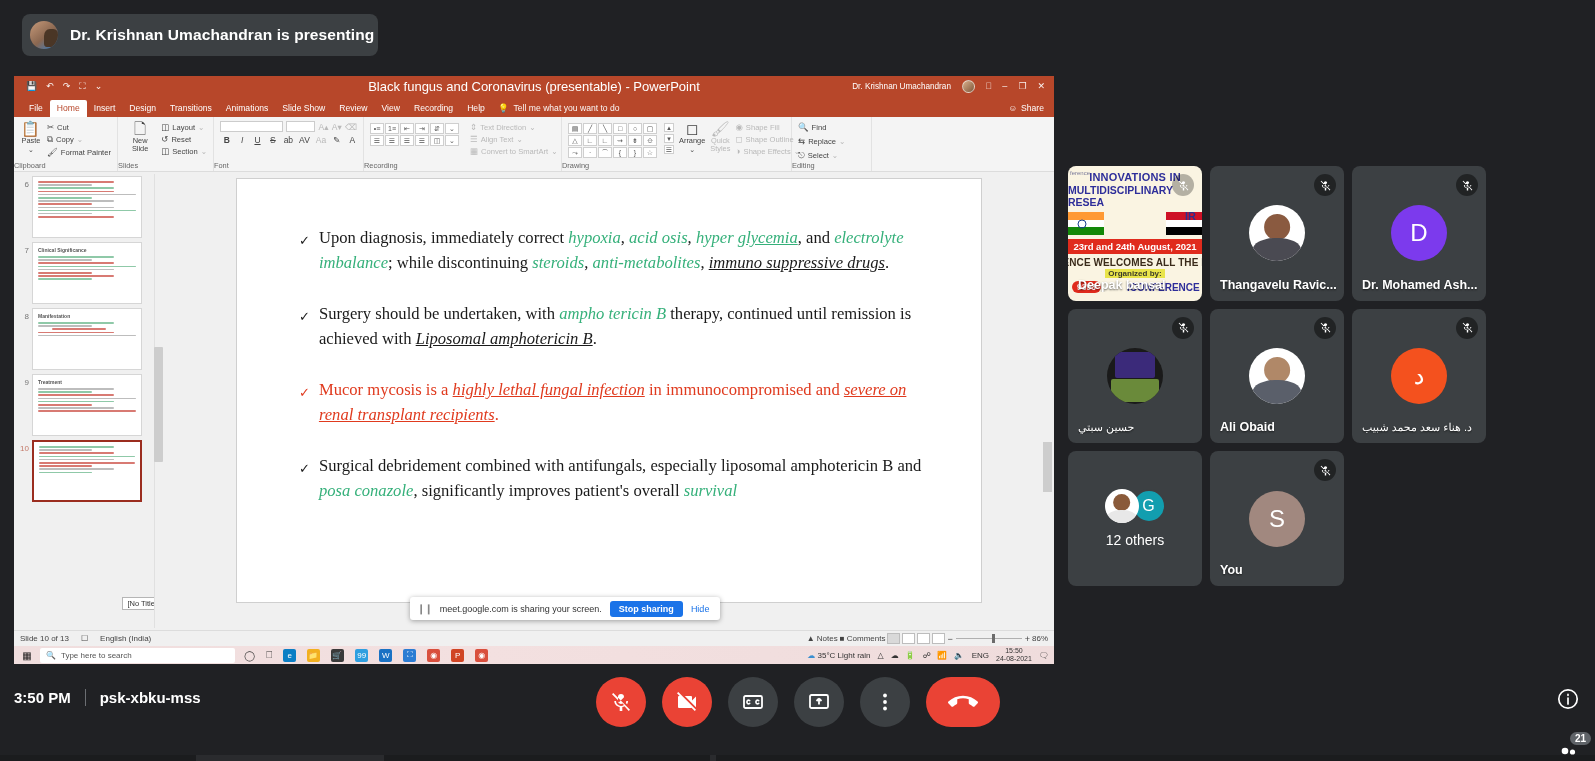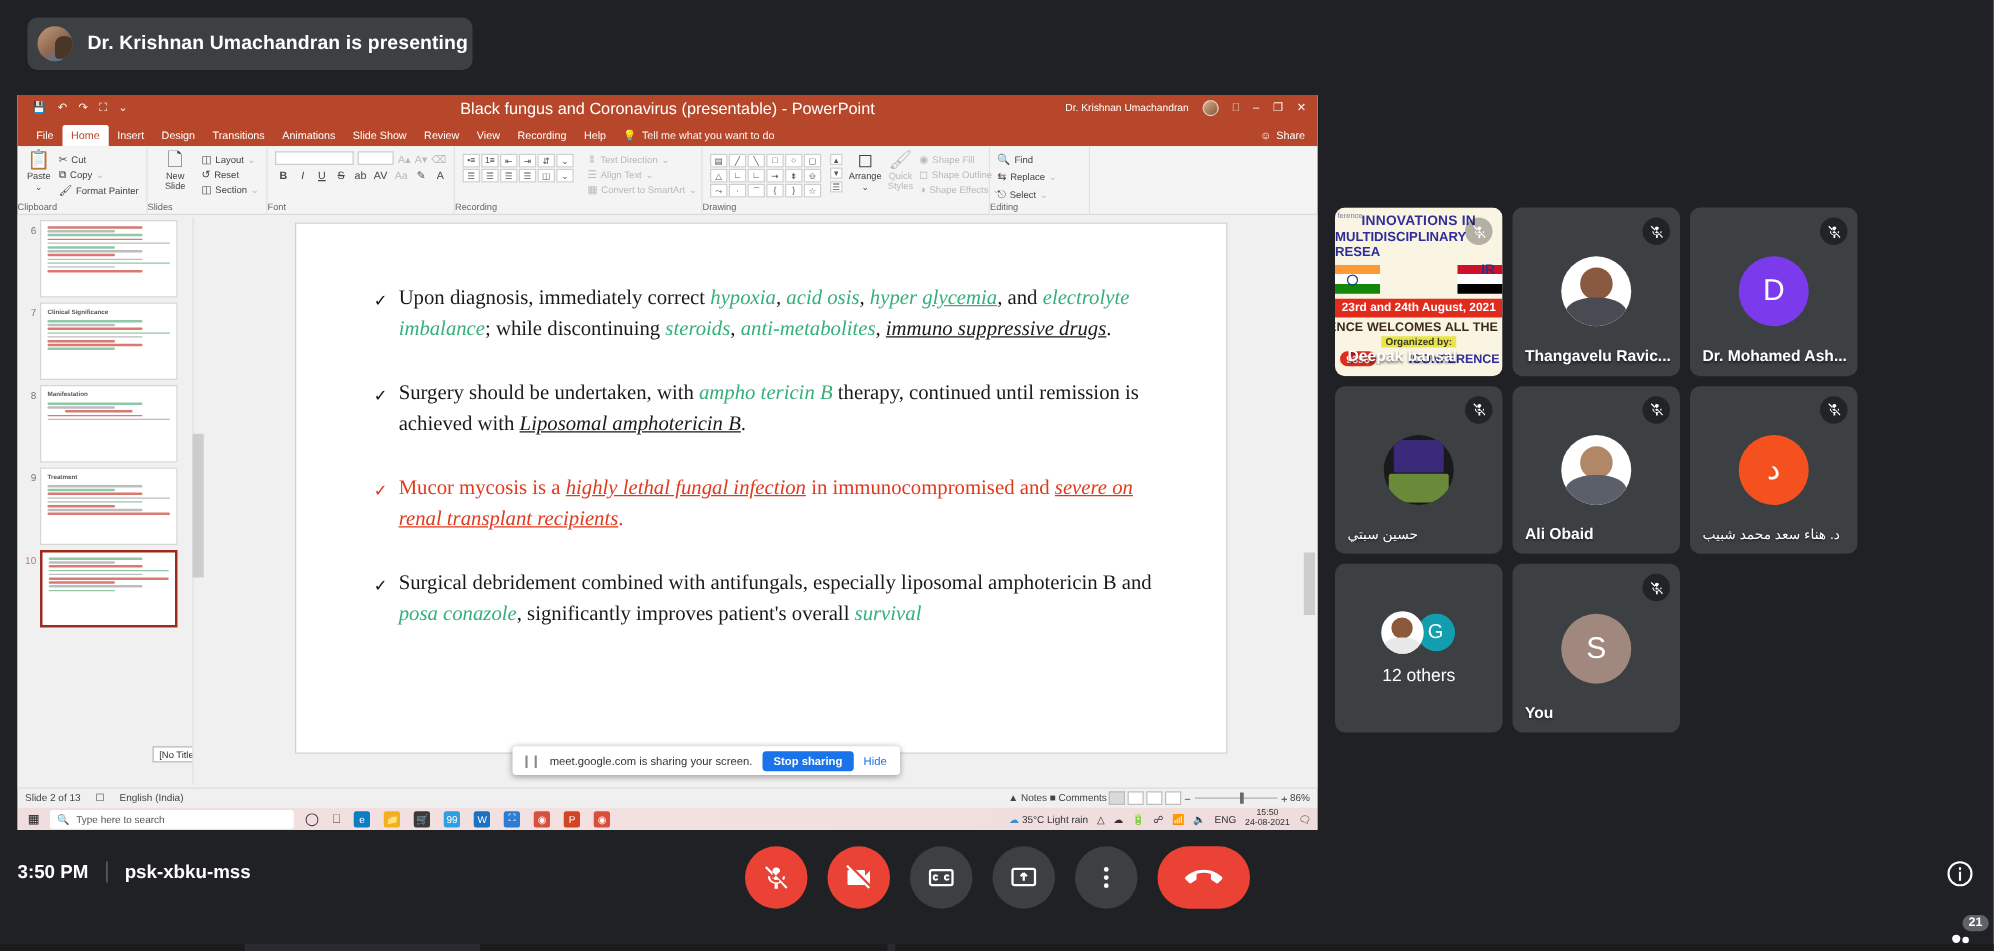--- a/index.html
+++ b/index.html
@@ -627,21 +627,21 @@
   </div>
 
   <div class="share-bubble">
     <span class="pause">❙❙</span>
     <span>meet.google.com is sharing your screen.</span>
     <span class="stop">Stop sharing</span>
     <span class="hide">Hide</span>
   </div>
 
   <div class="ppt-status">
-    <span>Slide 2 of 13</span>
+    <span>Slide 10 of 13</span>
     <span>☐</span>
     <span>English (India)</span>
     <span class="right">
       <span>▲ <span>Notes</span></span>
       <span>■ <span>Comments</span></span>
       <span class="viewbtn active"></span>
       <span class="viewbtn"></span>
       <span class="viewbtn"></span>
       <span class="viewbtn"></span>
       <span class="zoomslider">

